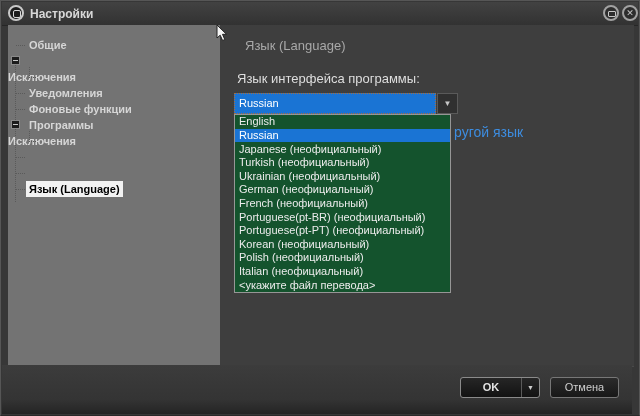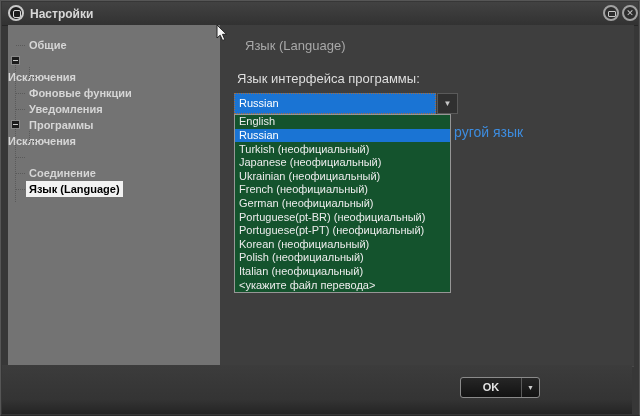--- a/index.html
+++ b/index.html
@@ -96,59 +96,60 @@
   </div>
 
   <div class="sidebar">
     <div class="tree">
       <span class="tree-trunk"></span>
     <div class="tree-row lvl0"><span class="tick"></span><span class="tree-label">Общие</span></div>
         <div class="tree-row lvl0"><span class="expander">
             <b></b>
           </span></div>
         <div class="tree-row lvl1"><span class="connector"></span><span class="tree-label">Исключения</span></div>
+        <div class="tree-row lvl0"><span class="tick"></span><span class="tree-label">Уведомления</span></div>
         <div class="tree-row lvl0"><span class="tick"></span><span class="tree-label">Фоновые функции</span></div>
-        <div class="tree-row lvl0"><span class="tick"></span><span class="tree-label">Уведомления</span></div>
         <div class="tree-row lvl0"><span class="expander">
             <b></b>
           </span><span class="tree-label">Программы</span></div>
         <div class="tree-row lvl1"><span class="connector"></span><span class="tree-label">Исключения</span></div>
         <div class="tree-row lvl0"><span class="tick"></span></div>
-        <div class="tree-row lvl0"><span class="tick"></span><span class="tree-label">Соединение</span></div>
+        <div class="tree-row lvl0"><span class="tick"></span></div>
         <div class="tree-row lvl0 sel"><span class="tick"></span><span class="tree-label">Язык (Language)</span></div>
       </div>
   </div>
 
   <div class="main">
     <div class="heading">Язык (Language)</div>
     <div class="field-label">Язык интерфейса программы:</div>
     <span class="link">ругой язык</span>
     <div class="combo-field">Russian</div>
     <div class="combo-arrow"><span>▼</span></div>
     <div class="dd-list">
         <div class="dd-item">English</div>
         <div class="dd-item dd-sel">Russian</div>
+        <div class="dd-item">Japanese (неофициальный)</div>
         <div class="dd-item">Turkish (неофициальный)</div>
-        <div class="dd-item">Japanese (неофициальный)</div>
         <div class="dd-item">Ukrainian (неофициальный)</div>
+        <div class="dd-item">German (неофициальный)</div>
         <div class="dd-item">French (неофициальный)</div>
-        <div class="dd-item">German (неофициальный)</div>
         <div class="dd-item">Portuguese(pt-BR) (неофициальный)</div>
         <div class="dd-item">Portuguese(pt-PT) (неофициальный)</div>
         <div class="dd-item">Korean (неофициальный)</div>
         <div class="dd-item">Polish (неофициальный)</div>
         <div class="dd-item">Italian (неофициальный)</div>
         <div class="dd-item">&lt;укажите файл перевода&gt;</div>
       </div>
   </div>
 
   <div class="footer">
     <div class="btn ok-btn">
       <span class="ok-main">OK</span>
       <span class="ok-arrow"><span>▼</span></span>
     </div>
+    <div class="btn cancel-btn">Отмена</div>
   </div>
 
   <svg class="cursor" width="12" height="18" viewBox="0 0 12 18">
     <path d="M1,1 L1,14 L4.2,11.2 L6.6,16.5 L8.8,15.5 L6.5,10.3 L10.5,10.3 Z" fill="#f5f5f5" stroke="#222" stroke-width="1"></path>
   </svg>
 
 </div>
 
 </body></html>

